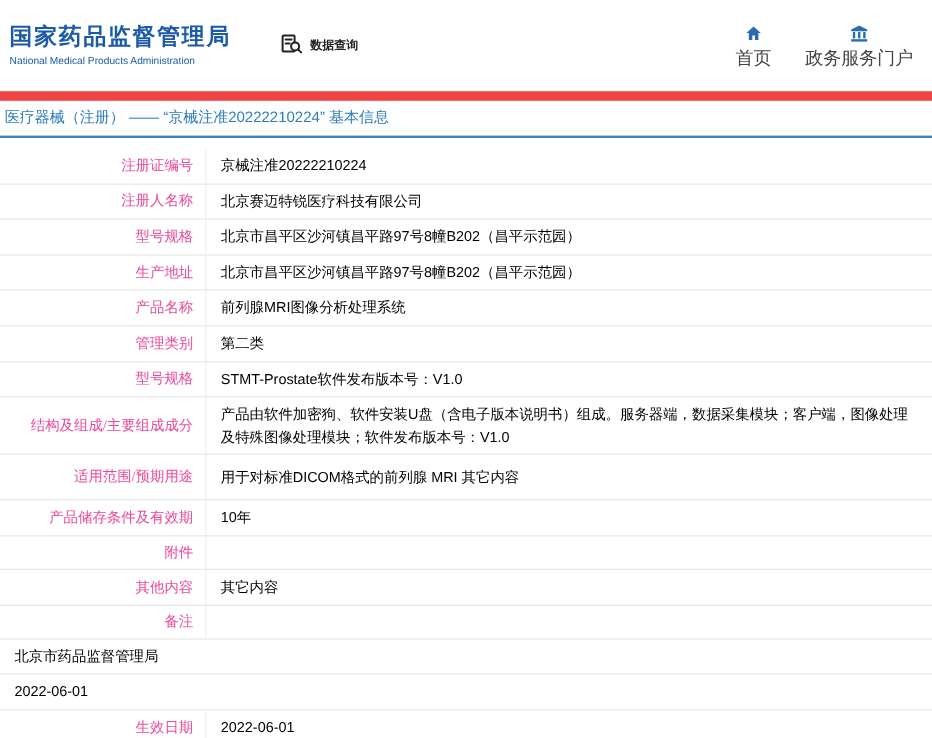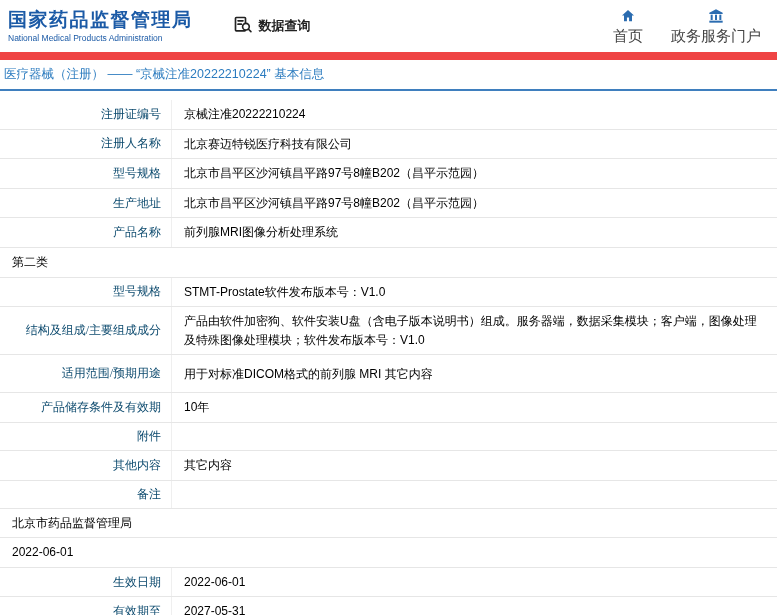--- a/index.html
+++ b/index.html
@@ -5,50 +5,50 @@
   *{box-sizing:border-box;}
   html,body{margin:0;padding:0;}
   body{
     width:777px;height:615px;overflow:hidden;
     background:#ffffff;
     font-family:"Liberation Sans","DejaVu Sans",sans-serif;
     font-size:12px;color:#333;
   }
   
   .header{
-    height:52px;display:flex;align-items:center;
+    height:76px;display:flex;align-items:center;
     padding:0 16px 0 8px;background:#fff;
   }
   .logo{display:flex;flex-direction:column;justify-content:center;}
   .logo-title{font-size:19px;font-weight:700;color:#1b5aa6;letter-spacing:1.5px;line-height:1.2;}
   .logo-subtitle{font-size:8.5px;color:#1b5aa6;margin-top:2px;}
   .section-title{
     display:flex;align-items:center;gap:6px;
-    margin-left:40px;font-size:13px;font-weight:700;color:#222;
+    margin-left:40px;font-size:10px;font-weight:700;color:#222;
   }
   .nav{margin-left:auto;display:flex;gap:28px;}
   .nav-item{
     display:flex;flex-direction:column;align-items:center;gap:3px;
     font-size:15px;color:#444;text-decoration:none;cursor:pointer;
   }
   .nav-item .ic{height:17px;display:flex;align-items:flex-end;}
   
   .breadcrumb{
     border-top:8px solid #ef4444;
     border-bottom:2px solid #3f7fbe;
     padding:6px 4px;color:#2b7bbf;font-size:12.5px;
   }
   
   .info-table{width:100%;margin-top:9px;}
   .row{display:flex;border-bottom:1px solid #e6e6e6;min-height:25px;}
   .cell-label{
     flex:0 0 172px;width:172px;
     display:flex;align-items:center;justify-content:flex-end;gap:4px;
     text-align:center;padding:5px 10px 5px 4px;
-    color:#0c4a6e;border-right:1px solid #efefef;font-family:Liberation Serif, serif;
+    color:#ec4899;border-right:1px solid #efefef;font-family:Liberation Serif, serif;
   }
   .cell-value{
     flex:1;display:flex;align-items:center;
     padding:5px 12px;color:#000000;line-height:1.55;
   }
 </style>
 </head>
 <body>
 
 <div class="header">
@@ -117,20 +117,21 @@
     <div class="cell-label">生产地址</div>
     <div class="cell-value">北京市昌平区沙河镇昌平路97号8幢B202（昌平示范园）</div>
   </div>
 
   <div class="row">
     <div class="cell-label">产品名称</div>
     <div class="cell-value">前列腺MRI图像分析处理系统</div>
   </div>
 
   <div class="row">
+    <div class="cell-label">管理类别</div>
     <div class="cell-value">第二类</div>
   </div>
 
   <div class="row">
     <div class="cell-label">型号规格</div>
     <div class="cell-value">STMT-Prostate软件发布版本号：V1.0</div>
   </div>
 
   <div class="row">
     <div class="cell-label">结构及组成/主要组成成分</div>

